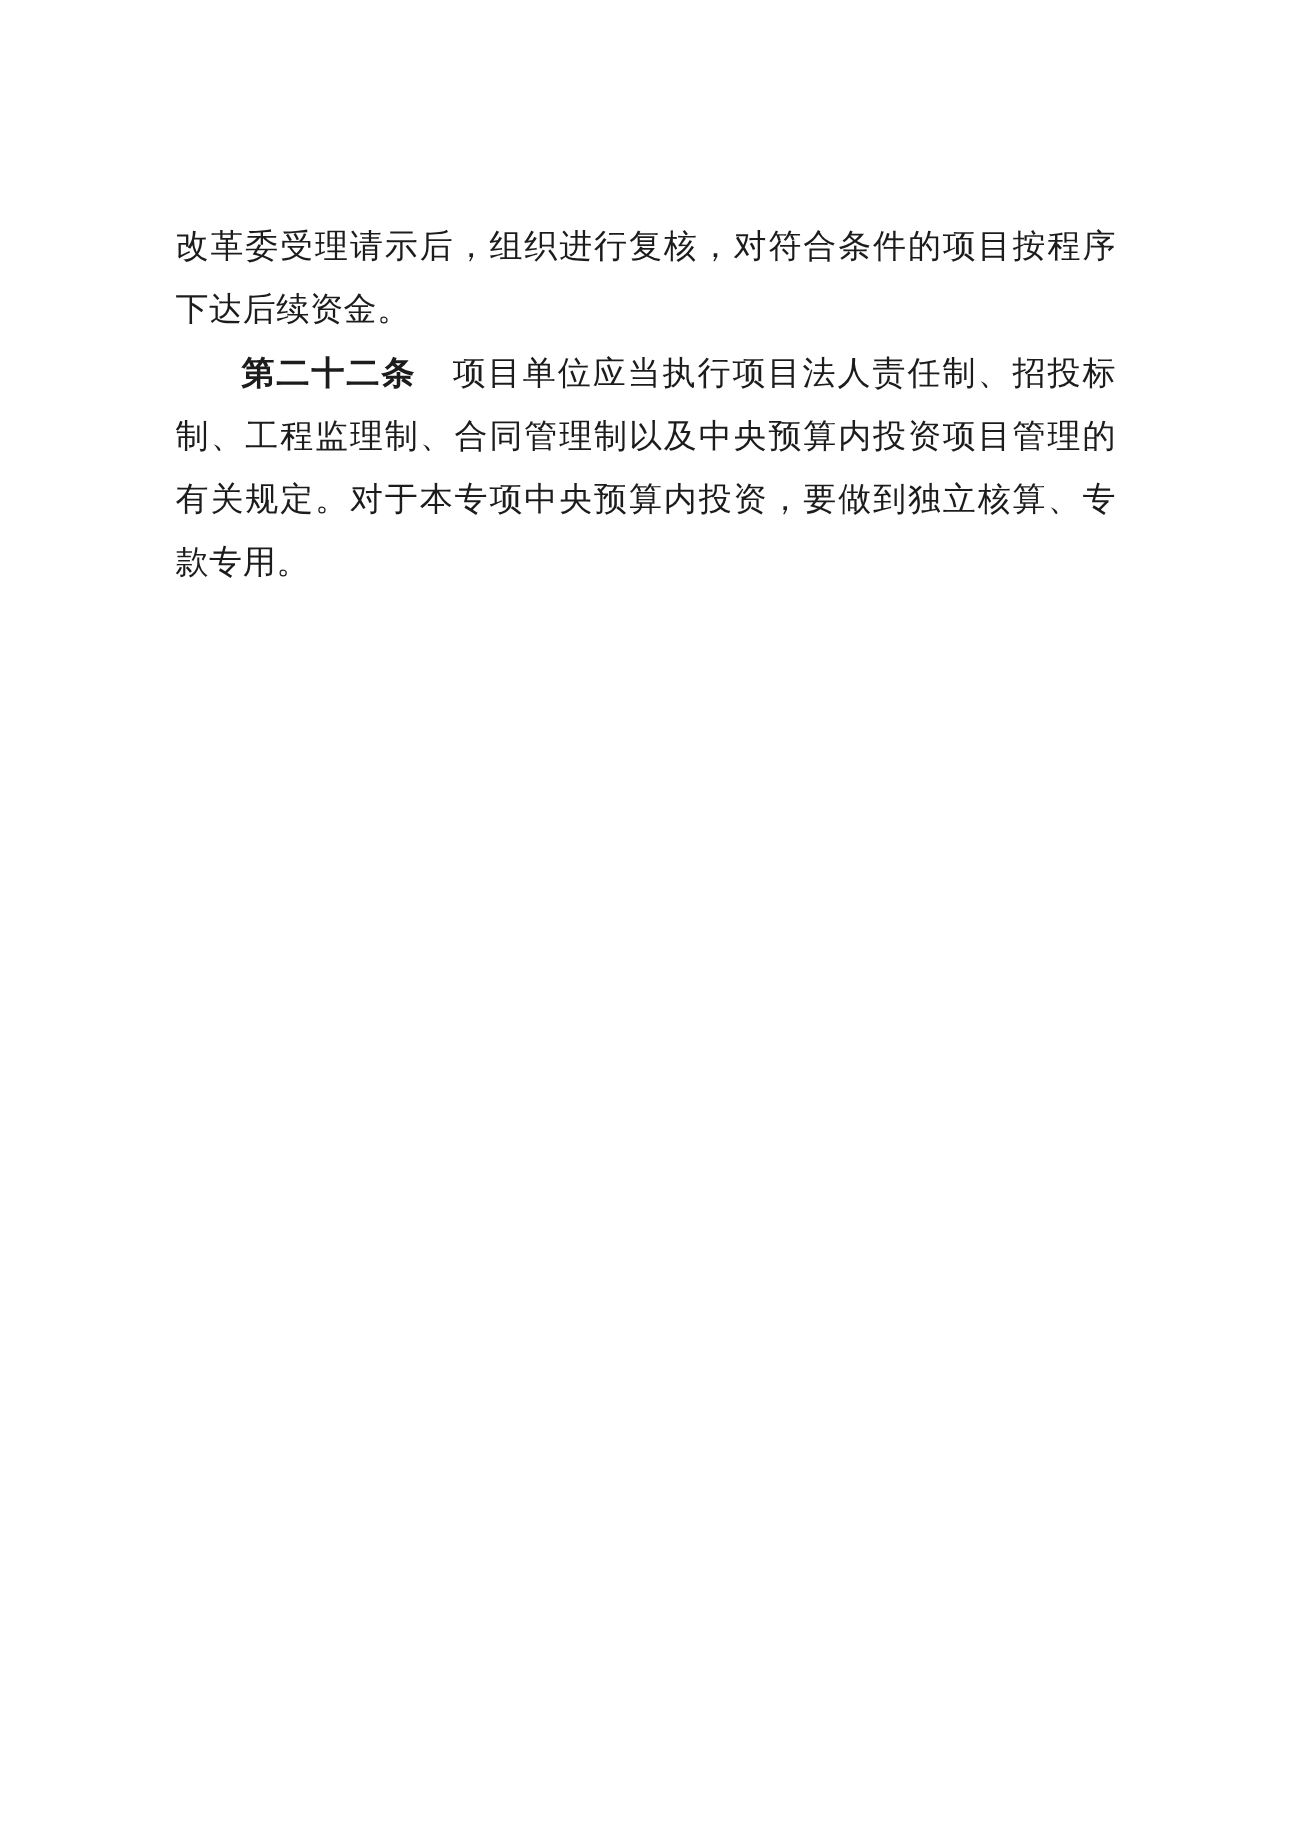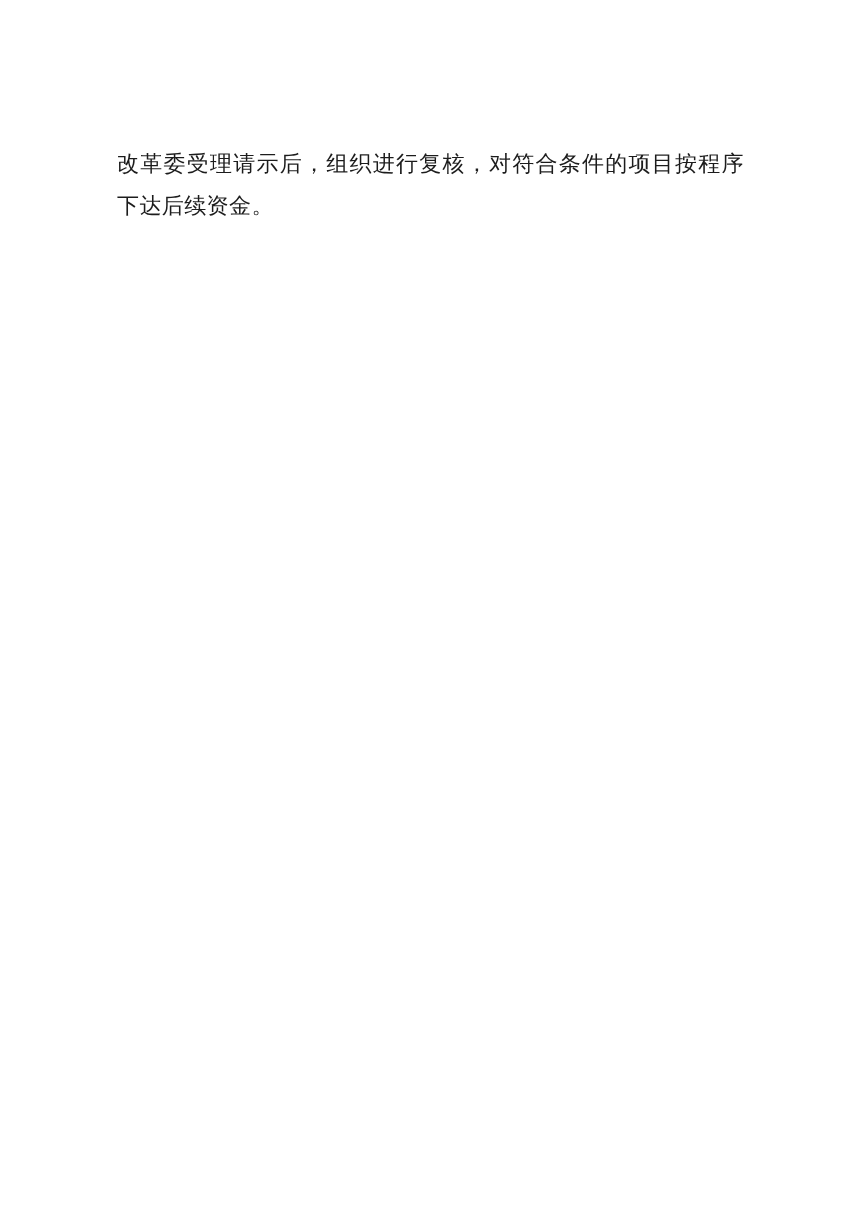--- a/index.html
+++ b/index.html
@@ -55,17 +55,18 @@
 <body>
 
 <div class="page">
   <div class="content">
 
     <p class="para no-indent"><span>改革委受理请示后，组织进行复核，对符合条件的项目按程序下达后续资金。</span></p>
 
 
 
 
+    <p class="para"><span class="article-no">第二十二条</span><span>项目单位应当执行项目法人责任制、招投标制、工程监理制、合同管理制以及中央预算内投资项目管理的有关规定。对于本专项中央预算内投资，要做到独立核算、专款专用。</span></p>
 
   </div>
 
   <div class="footer"><span>— 10 —</span></div>
 </div>
 
 </body></html>

